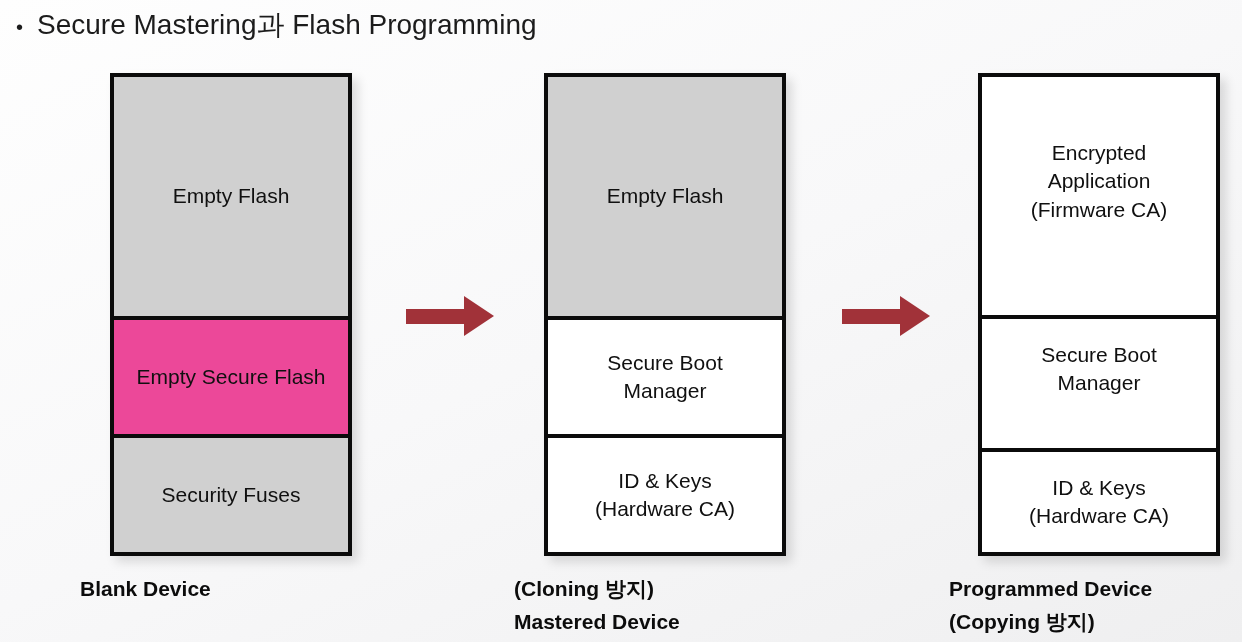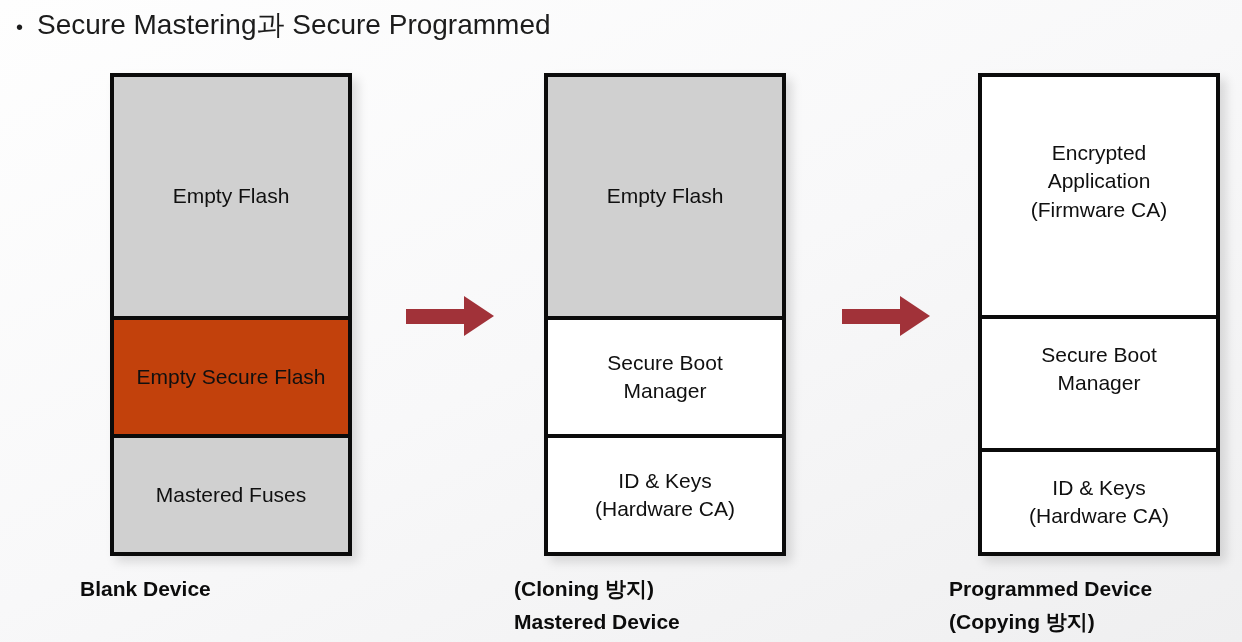--- a/index.html
+++ b/index.html
@@ -92,27 +92,27 @@
     border-left: 30px solid var(--arrow-color, #a13239);
   }
 </style>
 </head>
 <body>
 
 <div class="slide">
 
   <div class="title">
     <span class="bullet">•</span>
-    <span>Secure Mastering과 Secure Programmed</span>
+    <span>Secure Mastering과 Flash Programming</span>
   </div>
 
   <div class="device-stack stack-1">
     <div class="section sec-0" style="background: rgb(208, 208, 208);">Empty Flash</div>
-    <div class="section sec-1" style="background: #c2410c;">Empty Secure Flash</div>
-    <div class="section sec-2" style="background: rgb(208, 208, 208);">Mastered Fuses</div>
+    <div class="section sec-1" style="background: #ec4899;">Empty Secure Flash</div>
+    <div class="section sec-2" style="background: rgb(208, 208, 208);">Security Fuses</div>
   </div>
   <div class="caption caption-1">
     <span class="line">Blank Device</span>
     <span class="line"></span>
   </div>
 
   <div class="arrow arrow-1">
     <div class="shaft"></div>
     <div class="head"></div>
   </div>

